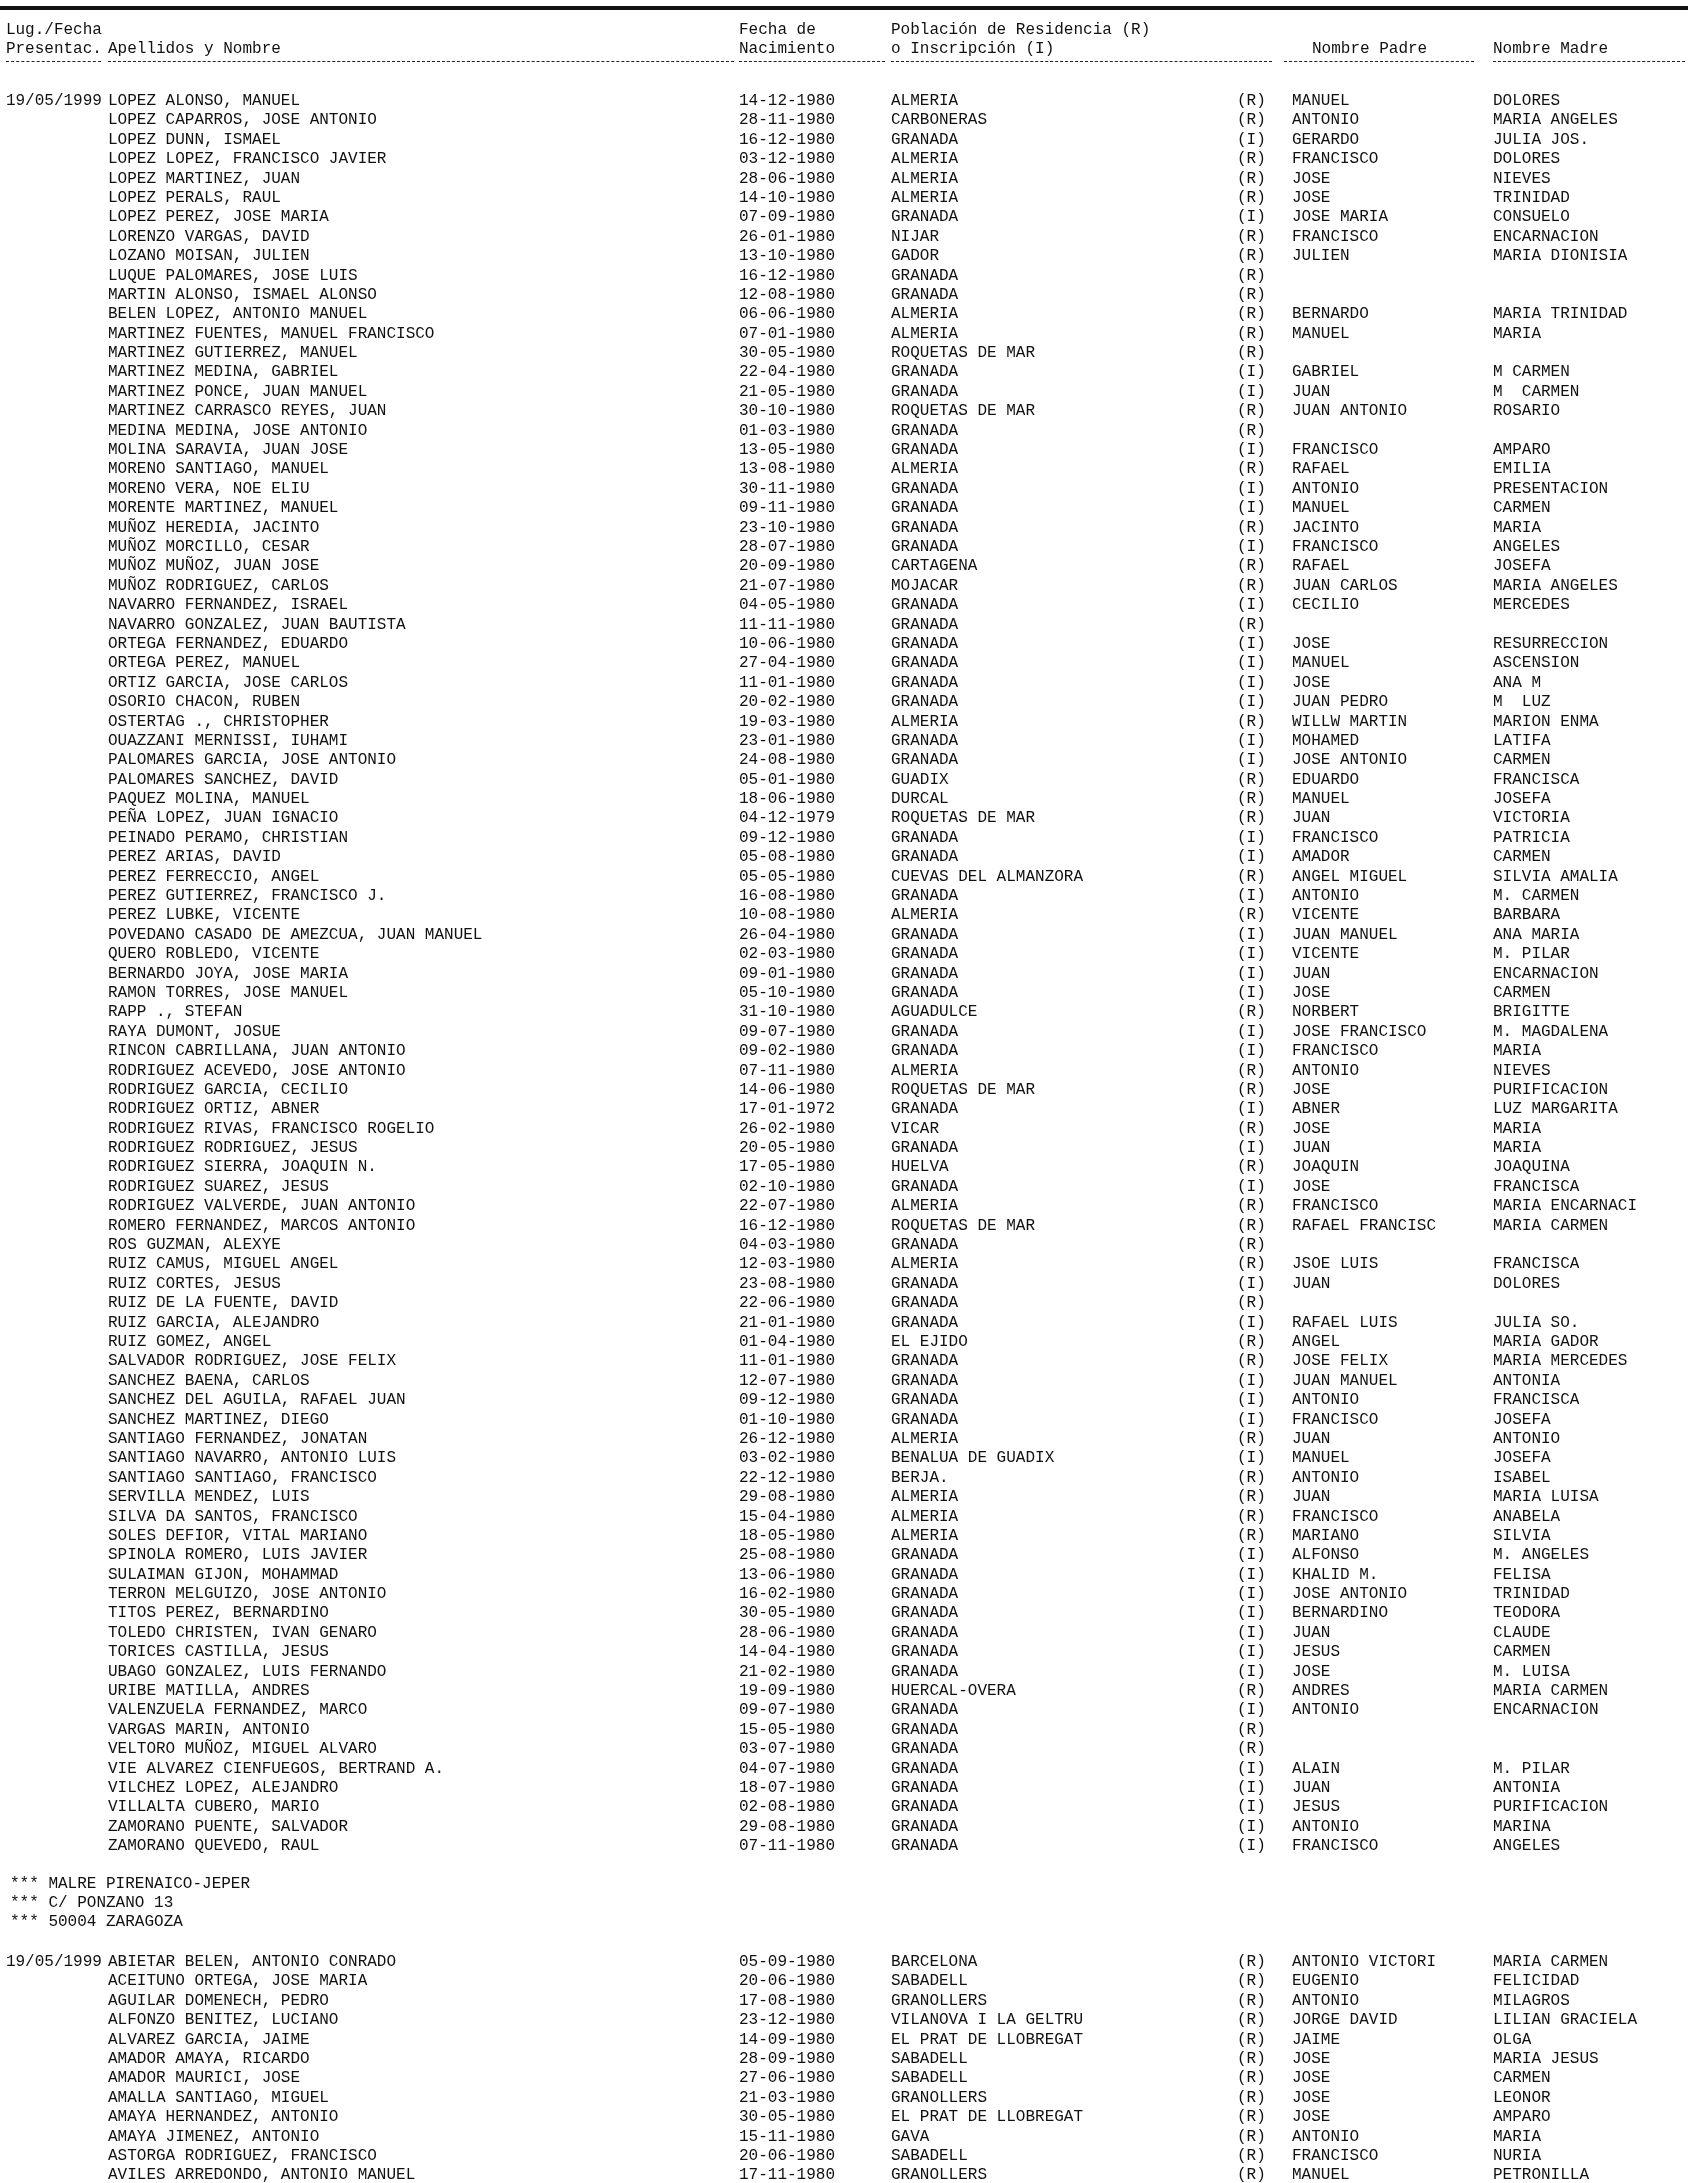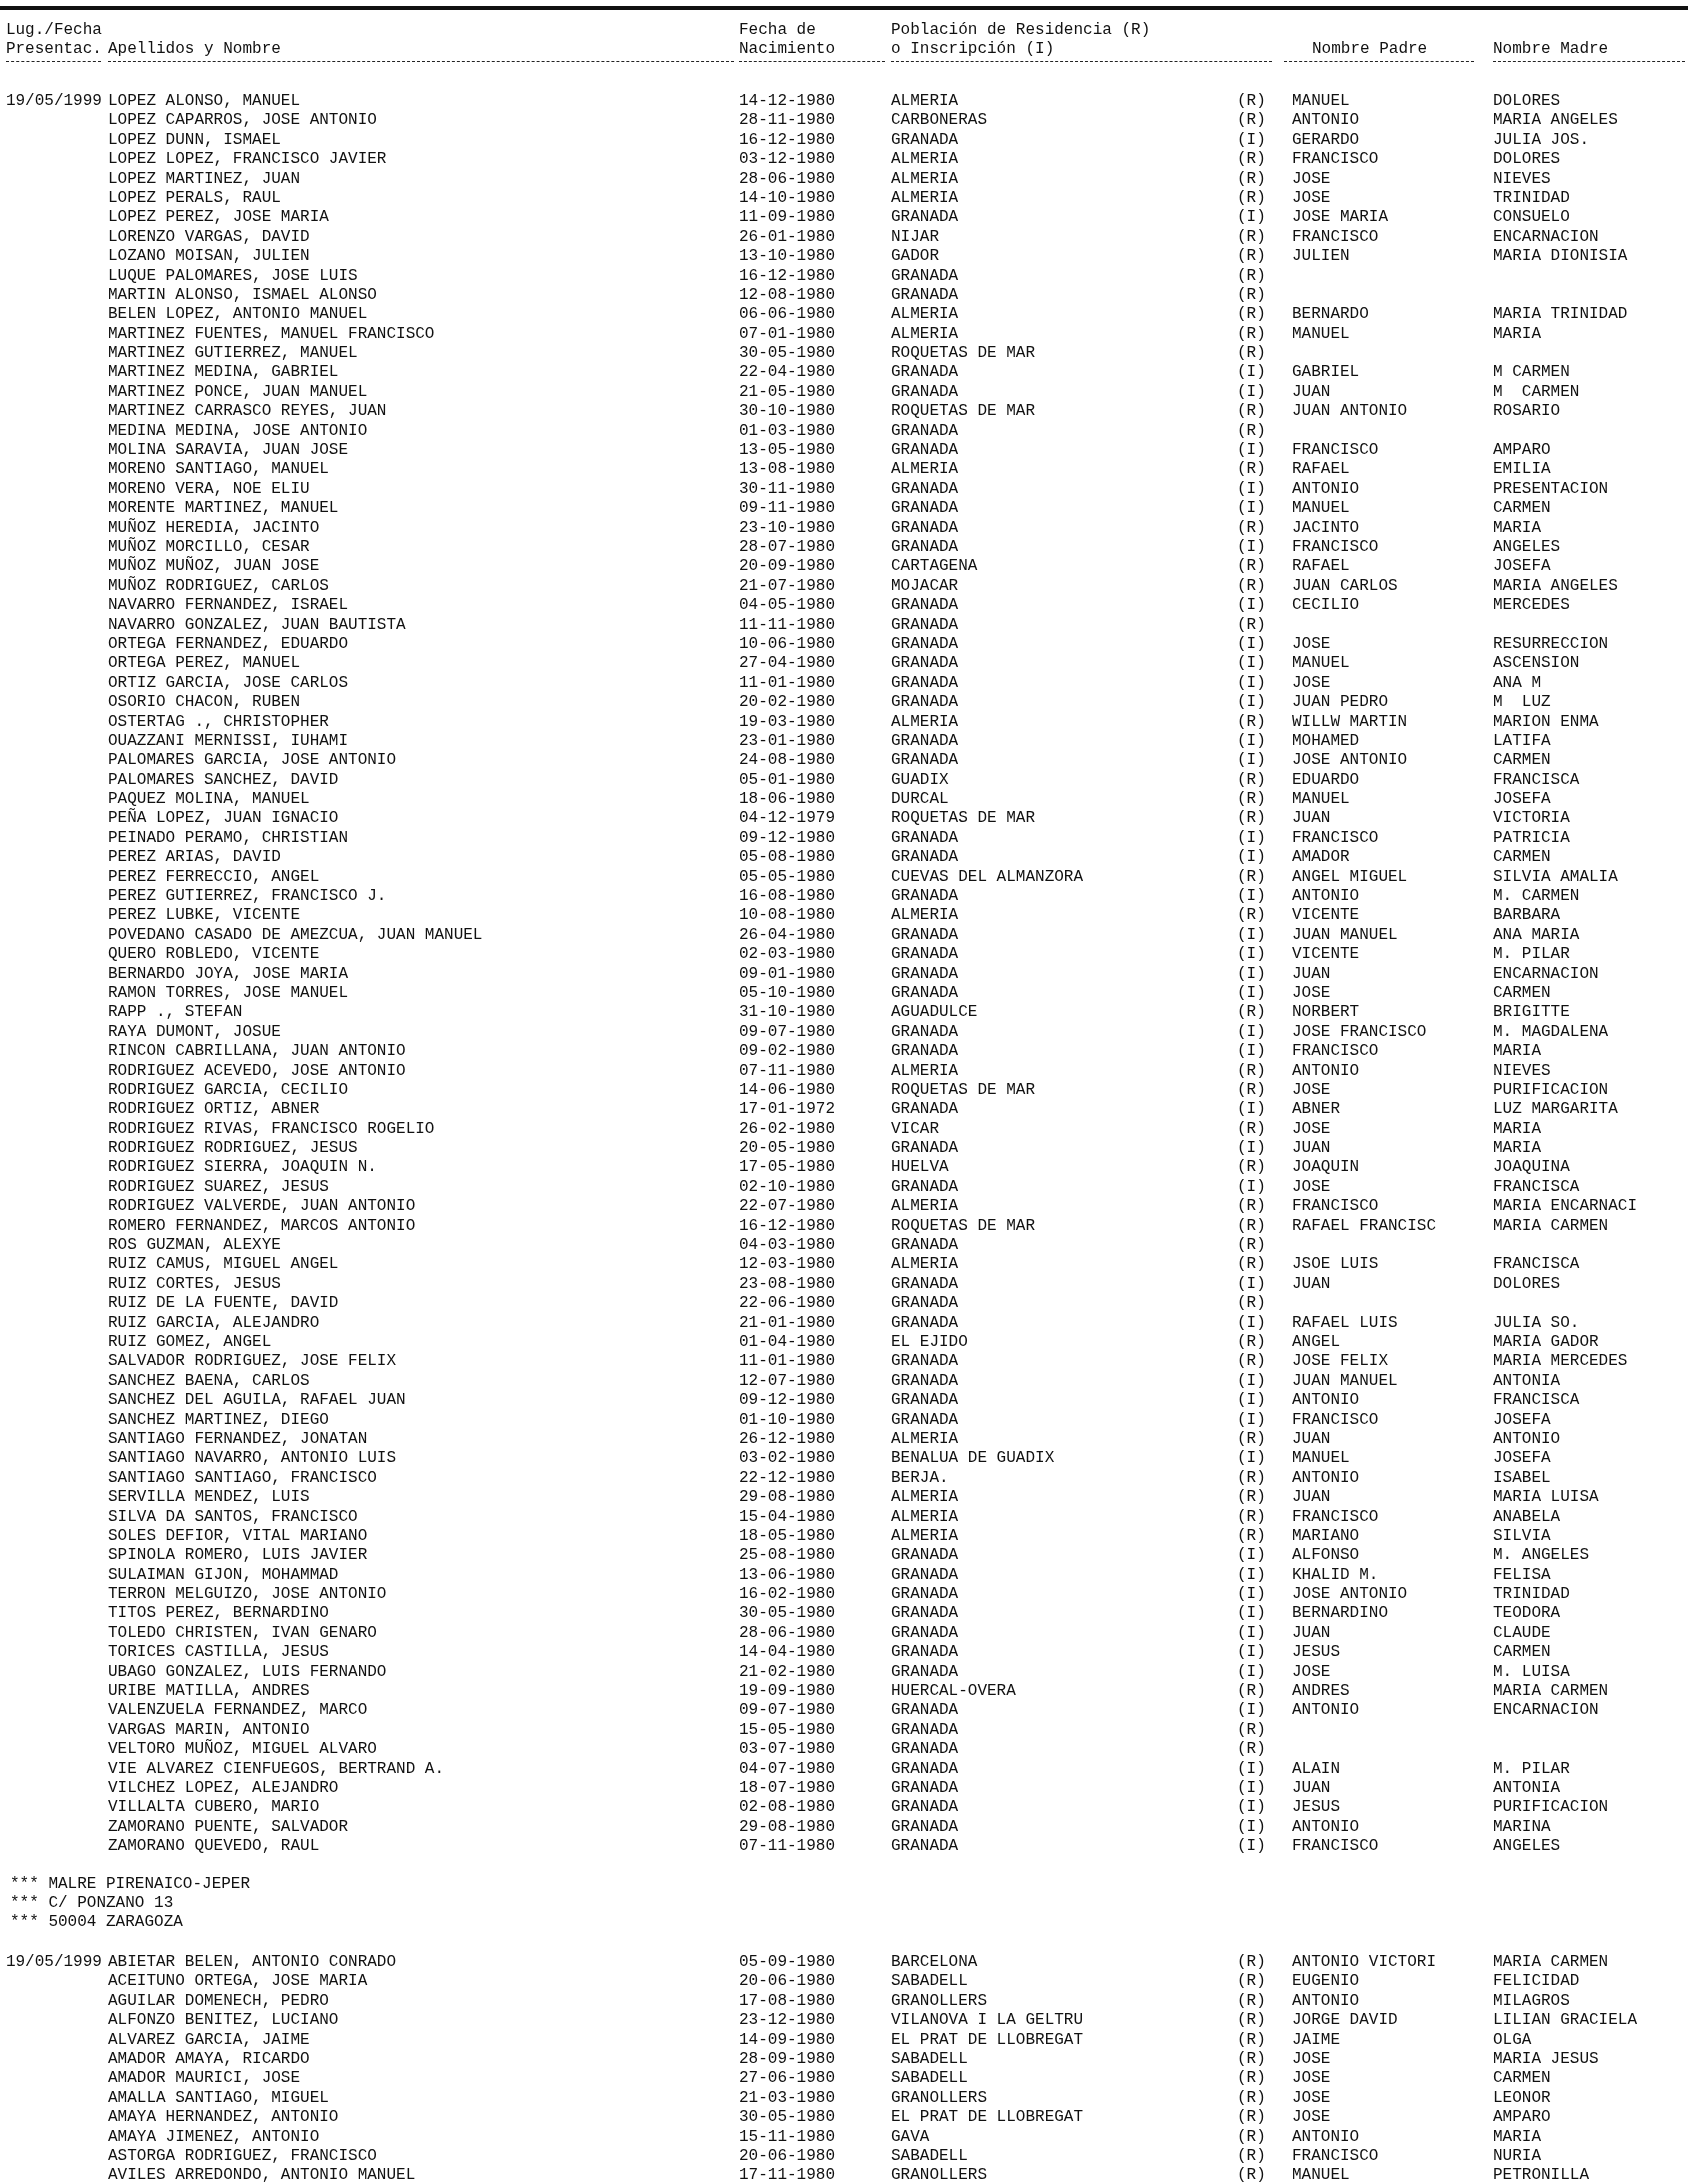--- a/index.html
+++ b/index.html
@@ -47,21 +47,21 @@
 <div class="dash" style="left:1284px;width:190px"></div>
 <div class="dash" style="left:1493px;width:192px"></div>
 
 <div class="block" id="sec1" style="top:92px">
     <div class="row"><span class="c-date">19/05/1999</span><span class="c-name">LOPEZ ALONSO, MANUEL</span><span class="c-birth">14-12-1980</span><span class="c-place">ALMERIA</span><span class="c-code">(R)</span><span class="c-father">MANUEL</span><span class="c-mother">DOLORES</span></div>
     <div class="row"><span class="c-name">LOPEZ CAPARROS, JOSE ANTONIO</span><span class="c-birth">28-11-1980</span><span class="c-place">CARBONERAS</span><span class="c-code">(R)</span><span class="c-father">ANTONIO</span><span class="c-mother">MARIA ANGELES</span></div>
     <div class="row"><span class="c-name">LOPEZ DUNN, ISMAEL</span><span class="c-birth">16-12-1980</span><span class="c-place">GRANADA</span><span class="c-code">(I)</span><span class="c-father">GERARDO</span><span class="c-mother">JULIA JOS.</span></div>
     <div class="row"><span class="c-name">LOPEZ LOPEZ, FRANCISCO JAVIER</span><span class="c-birth">03-12-1980</span><span class="c-place">ALMERIA</span><span class="c-code">(R)</span><span class="c-father">FRANCISCO</span><span class="c-mother">DOLORES</span></div>
     <div class="row"><span class="c-name">LOPEZ MARTINEZ, JUAN</span><span class="c-birth">28-06-1980</span><span class="c-place">ALMERIA</span><span class="c-code">(R)</span><span class="c-father">JOSE</span><span class="c-mother">NIEVES</span></div>
     <div class="row"><span class="c-name">LOPEZ PERALS, RAUL</span><span class="c-birth">14-10-1980</span><span class="c-place">ALMERIA</span><span class="c-code">(R)</span><span class="c-father">JOSE</span><span class="c-mother">TRINIDAD</span></div>
-    <div class="row"><span class="c-name">LOPEZ PEREZ, JOSE MARIA</span><span class="c-birth">11-09-1980</span><span class="c-place">GRANADA</span><span class="c-code">(I)</span><span class="c-father">JOSE MARIA</span><span class="c-mother">CONSUELO</span></div>
+    <div class="row"><span class="c-name">LOPEZ PEREZ, JOSE MARIA</span><span class="c-birth">07-09-1980</span><span class="c-place">GRANADA</span><span class="c-code">(I)</span><span class="c-father">JOSE MARIA</span><span class="c-mother">CONSUELO</span></div>
     <div class="row"><span class="c-name">LORENZO VARGAS, DAVID</span><span class="c-birth">26-01-1980</span><span class="c-place">NIJAR</span><span class="c-code">(R)</span><span class="c-father">FRANCISCO</span><span class="c-mother">ENCARNACION</span></div>
     <div class="row"><span class="c-name">LOZANO MOISAN, JULIEN</span><span class="c-birth">13-10-1980</span><span class="c-place">GADOR</span><span class="c-code">(R)</span><span class="c-father">JULIEN</span><span class="c-mother">MARIA DIONISIA</span></div>
     <div class="row"><span class="c-name">LUQUE PALOMARES, JOSE LUIS</span><span class="c-birth">16-12-1980</span><span class="c-place">GRANADA</span><span class="c-code">(R)</span><span class="c-father"></span><span class="c-mother"></span></div>
     <div class="row"><span class="c-name">MARTIN ALONSO, ISMAEL ALONSO</span><span class="c-birth">12-08-1980</span><span class="c-place">GRANADA</span><span class="c-code">(R)</span><span class="c-father"></span><span class="c-mother"></span></div>
     <div class="row"><span class="c-name">BELEN LOPEZ, ANTONIO MANUEL</span><span class="c-birth">06-06-1980</span><span class="c-place">ALMERIA</span><span class="c-code">(R)</span><span class="c-father">BERNARDO</span><span class="c-mother">MARIA TRINIDAD</span></div>
     <div class="row"><span class="c-name">MARTINEZ FUENTES, MANUEL FRANCISCO</span><span class="c-birth">07-01-1980</span><span class="c-place">ALMERIA</span><span class="c-code">(R)</span><span class="c-father">MANUEL</span><span class="c-mother">MARIA</span></div>
     <div class="row"><span class="c-name">MARTINEZ GUTIERREZ, MANUEL</span><span class="c-birth">30-05-1980</span><span class="c-place">ROQUETAS DE MAR</span><span class="c-code">(R)</span><span class="c-father"></span><span class="c-mother"></span></div>
     <div class="row"><span class="c-name">MARTINEZ MEDINA, GABRIEL</span><span class="c-birth">22-04-1980</span><span class="c-place">GRANADA</span><span class="c-code">(I)</span><span class="c-father">GABRIEL</span><span class="c-mother">M CARMEN</span></div>
     <div class="row"><span class="c-name">MARTINEZ PONCE, JUAN MANUEL</span><span class="c-birth">21-05-1980</span><span class="c-place">GRANADA</span><span class="c-code">(I)</span><span class="c-father">JUAN</span><span class="c-mother">M  CARMEN</span></div>
     <div class="row"><span class="c-name">MARTINEZ CARRASCO REYES, JUAN</span><span class="c-birth">30-10-1980</span><span class="c-place">ROQUETAS DE MAR</span><span class="c-code">(R)</span><span class="c-father">JUAN ANTONIO</span><span class="c-mother">ROSARIO</span></div>

